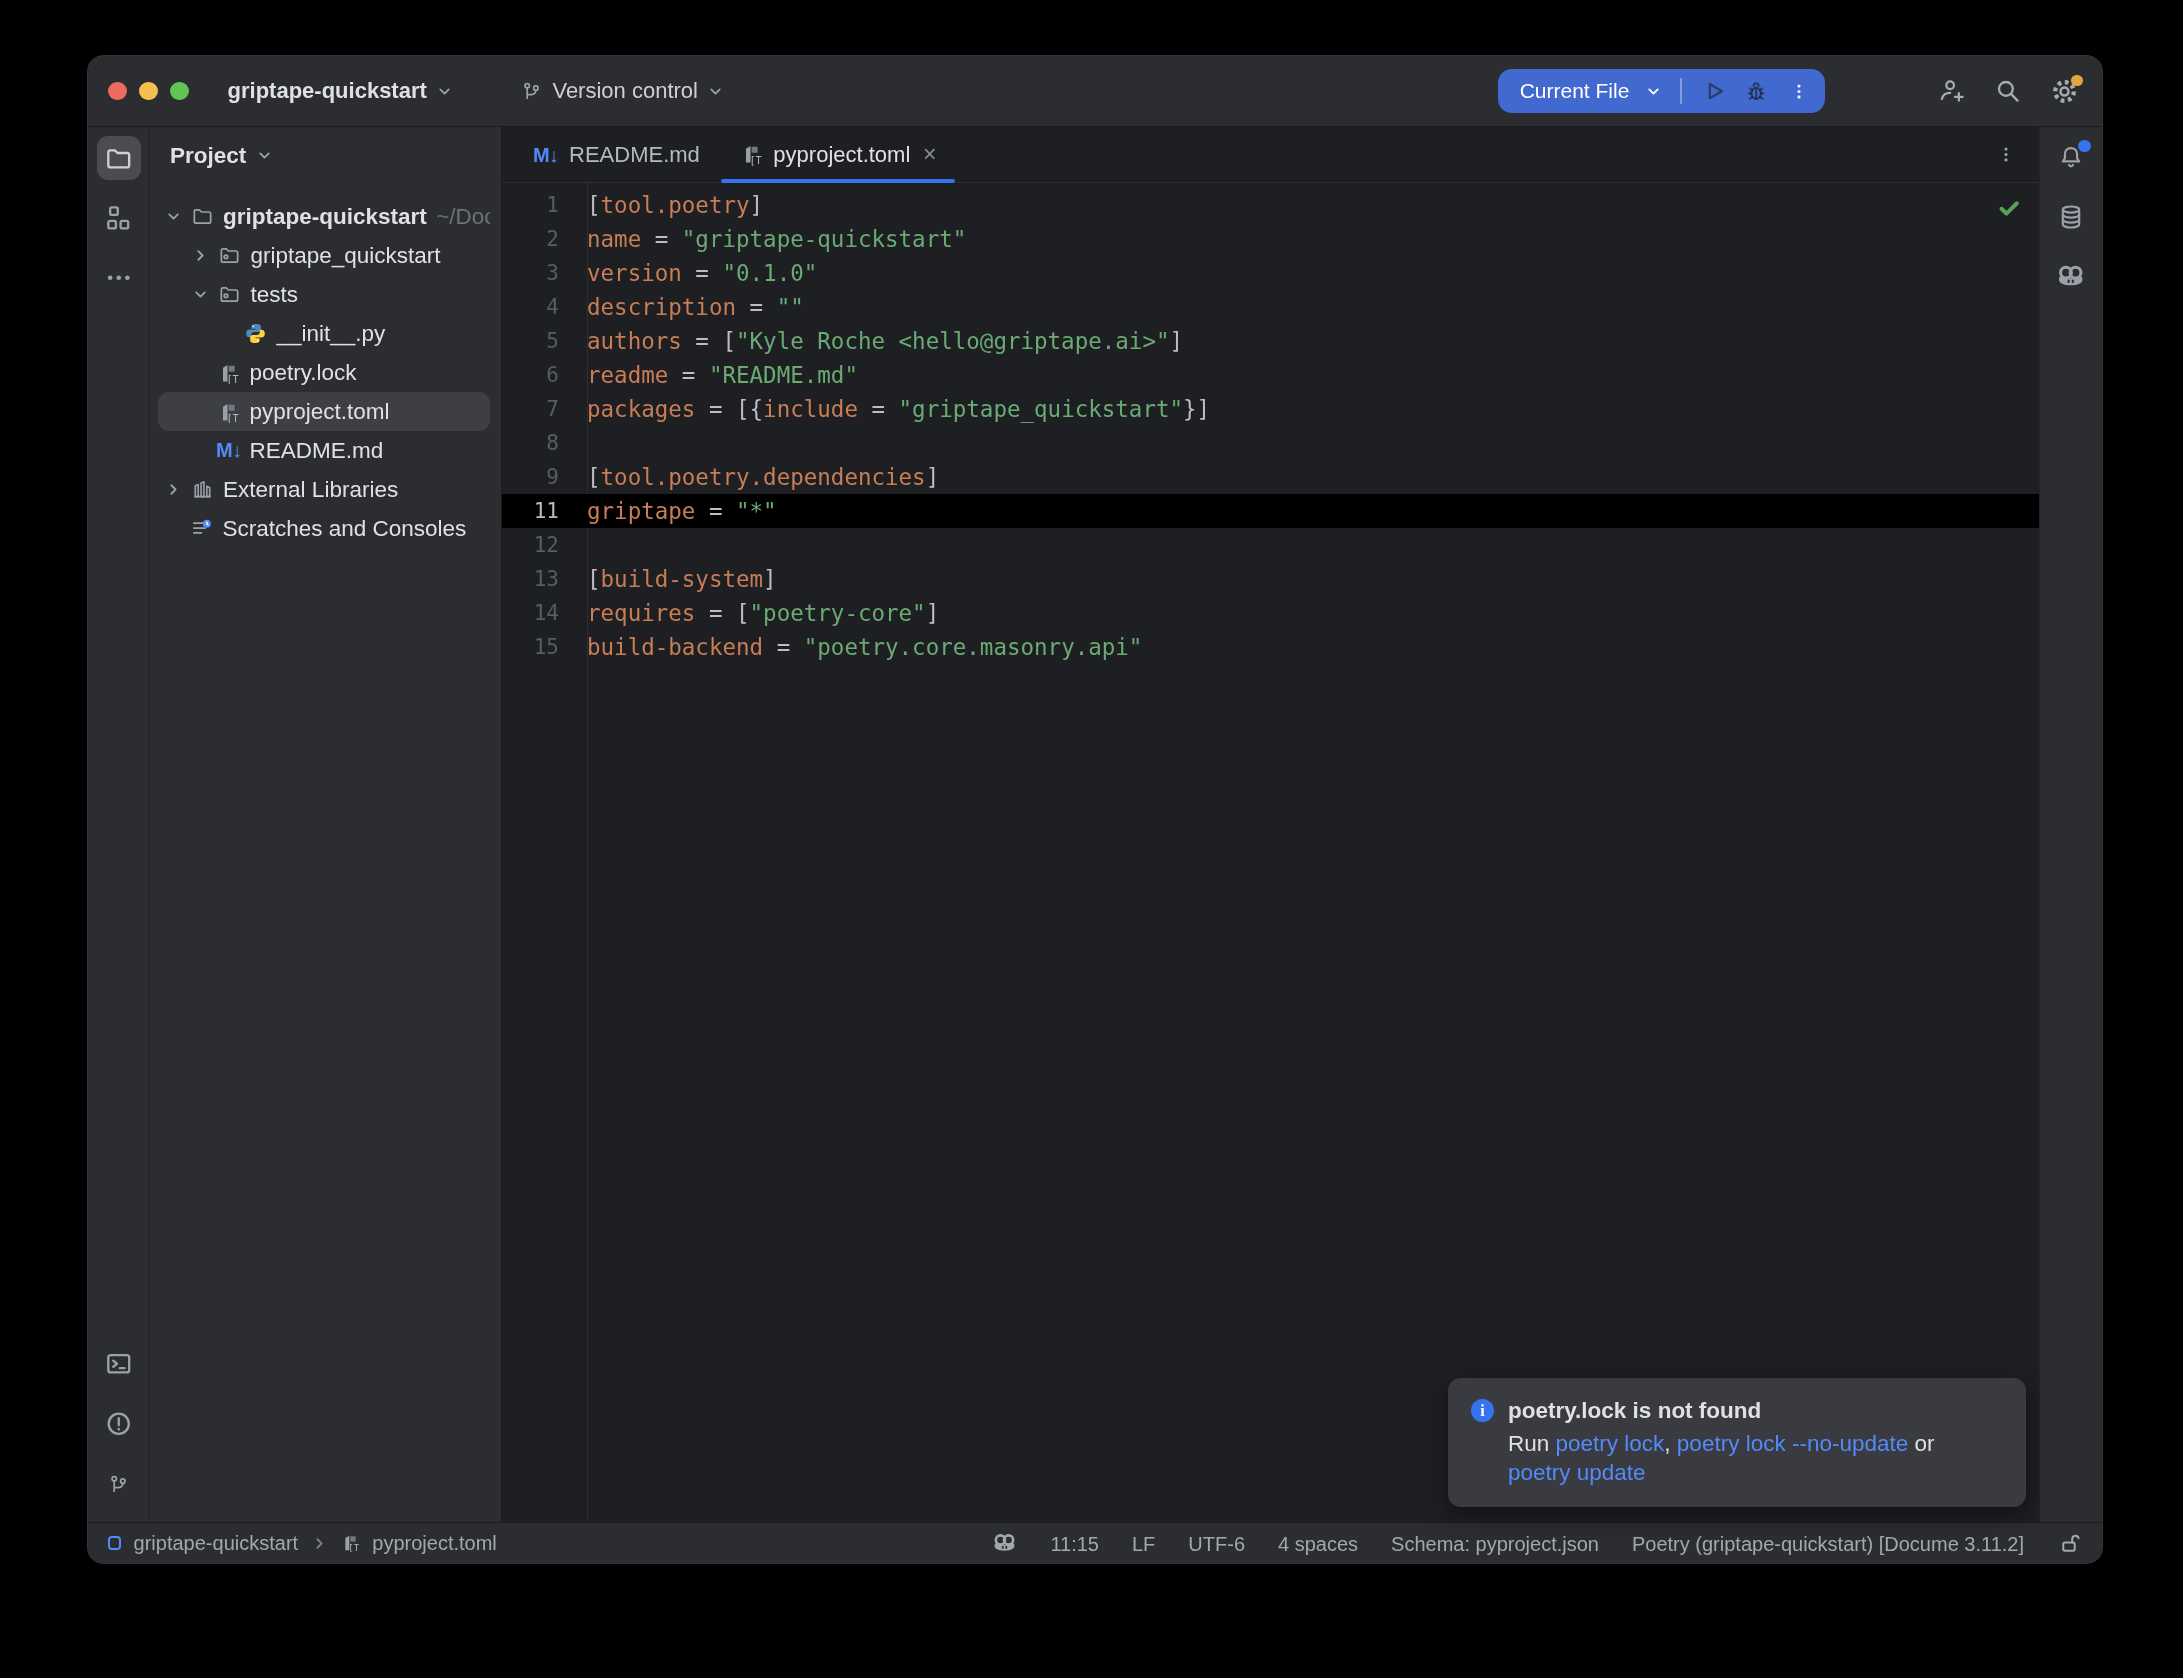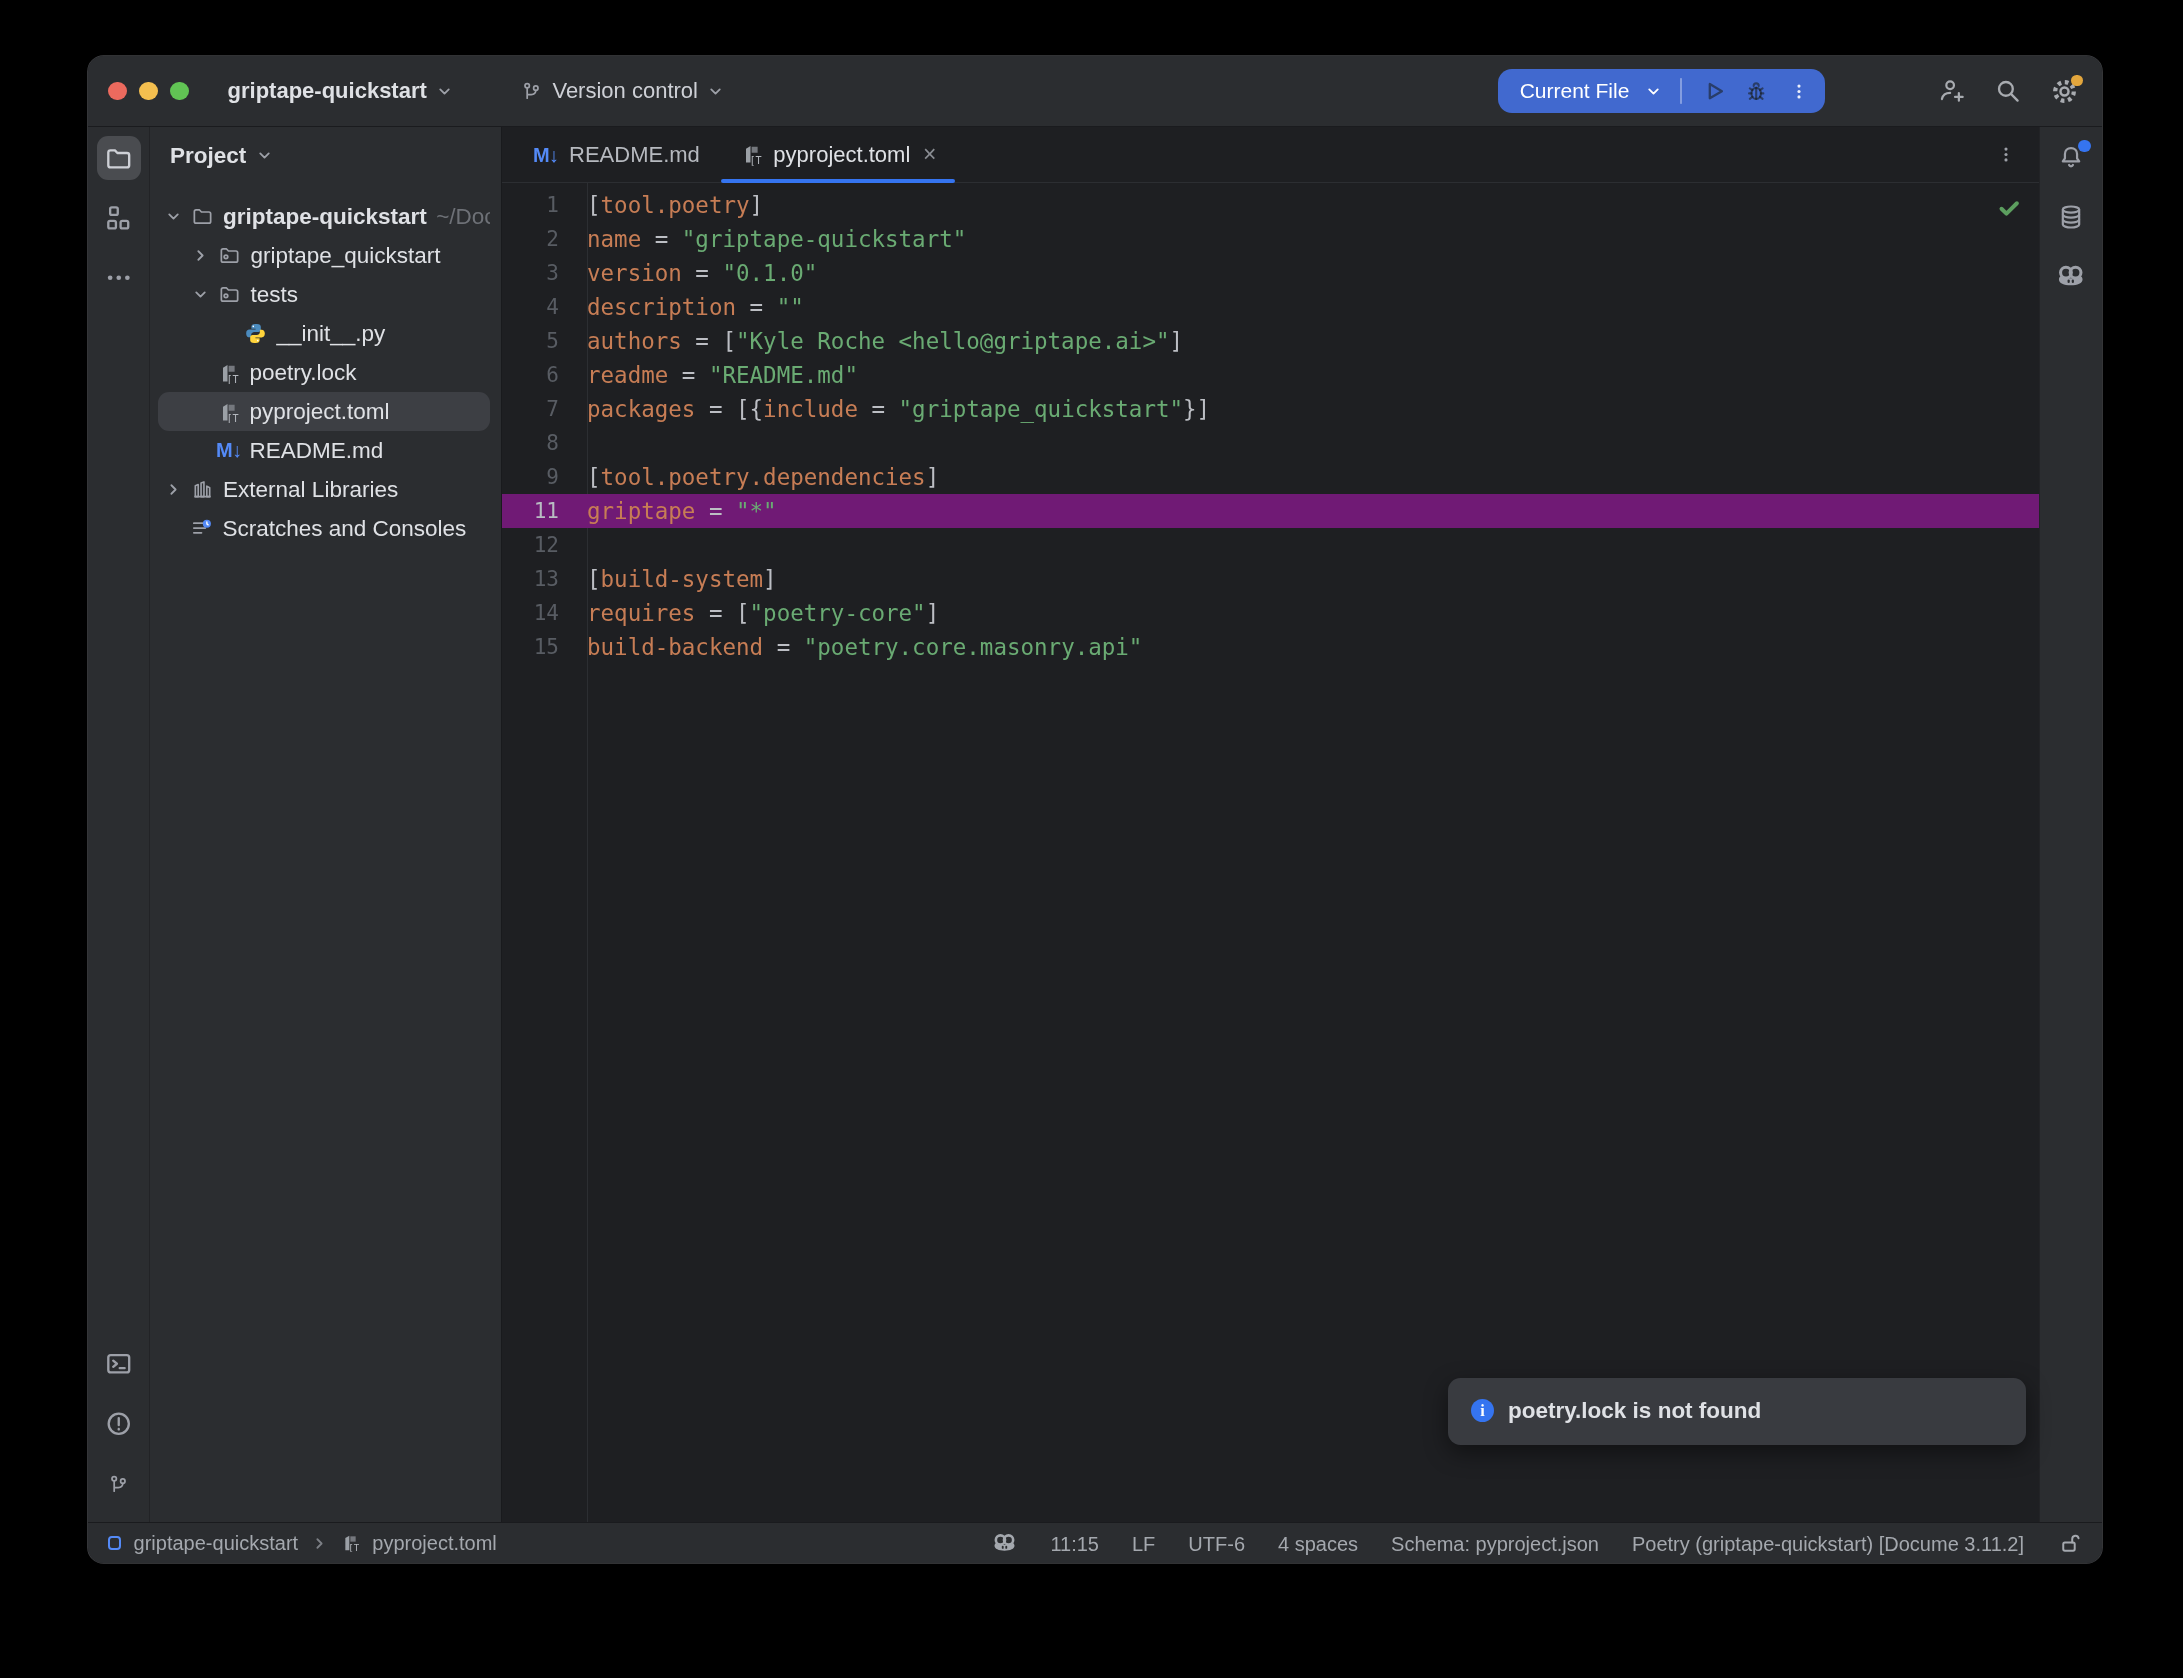--- a/index.html
+++ b/index.html
@@ -73,21 +73,21 @@
   .tab.active::after{content:"";position:absolute;left:1.6px;right:1.6px;bottom:-0.8px;height:3.9px;
     background:var(--accent-blue);border-radius:2.3px;}
   .tab .close{color:#8a8d93;font-size:23px;margin-left:1.6px;line-height:1;}
   .tab-kebab{margin-left:auto;display:flex;align-items:center;padding-right:23px;color:#9da0a8;}
   .editor-body{flex:1;position:relative;font-family:"DejaVu Sans Mono",monospace;
     font-size:22.5px;padding-top:5.4px;}
   .gutter-rule{position:absolute;left:85px;top:0;bottom:0;width:0.8px;background:#2c2e32;}
   .line{display:flex;height:34px;align-items:center;position:relative;z-index:1;}
   .line .ln{width:85px;flex:none;text-align:right;padding-right:28px;box-sizing:border-box;
     color:#585c63;font-size:21px;}
-  .line.current{background:#701a75;}
+  .line.current{background:#000000;}
   .line.current .ln{color:#b8bcc2;}
   .line .code{white-space:pre;}
   .tk-k{color:var(--key-orange);}
   .tk-s{color:var(--string-green);}
   .tk-p{color:var(--punct-gray);}
   .check-mark{position:absolute;top:12.4px;right:17px;z-index:2;display:flex;}
   .check-mark svg path{stroke:var(--check-green);}
   
   .notification{position:absolute;left:1360px;top:1322px;width:578px;box-sizing:border-box;
     background:#393b40;border-radius:12.4px;padding:18.6px 23px 20px;z-index:6;
@@ -476,20 +476,21 @@
           </svg>
         </span>
     </div>
   </div>
 
   <div class="notification">
     <div class="notif-title-row">
       <span class="info-i">i</span>
       <span>poetry.lock is not found</span>
     </div>
+    <div class="notif-body"><span>Run </span><span class="notif-link">poetry lock</span><span>, </span><span class="notif-link">poetry lock --no-update</span><span> or </span><span class="notif-link">poetry update</span></div>
   </div>
 
   <div class="statusbar">
     <div class="crumbs">
       <span class="chip"></span>
       <span class="sb-item">griptape-quickstart</span>
       <span class="crumb-sep">
           <svg width="17" height="17" viewBox="0 0 16 16" fill="none" stroke="currentColor" stroke-width="1.7" stroke-linecap="round" stroke-linejoin="round">
             <path d="M6 4l4 4-4 4"></path>
           </svg>

